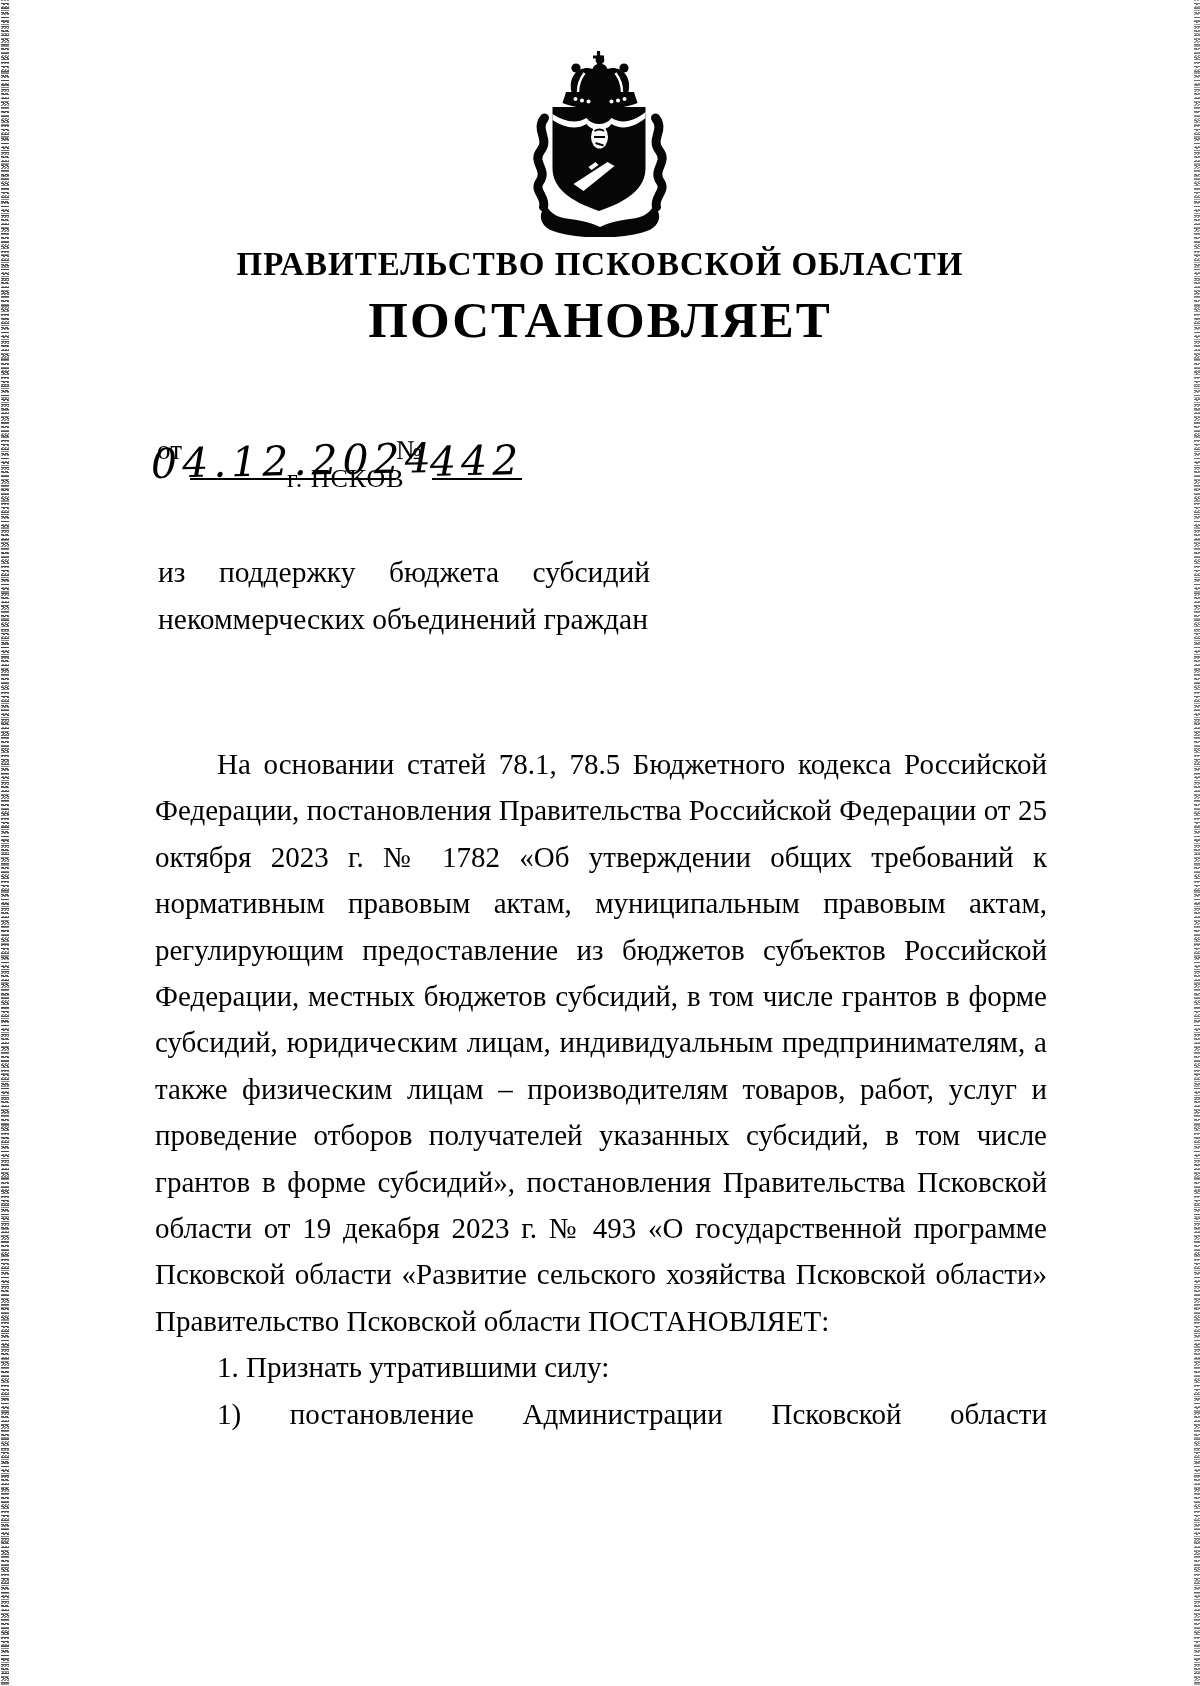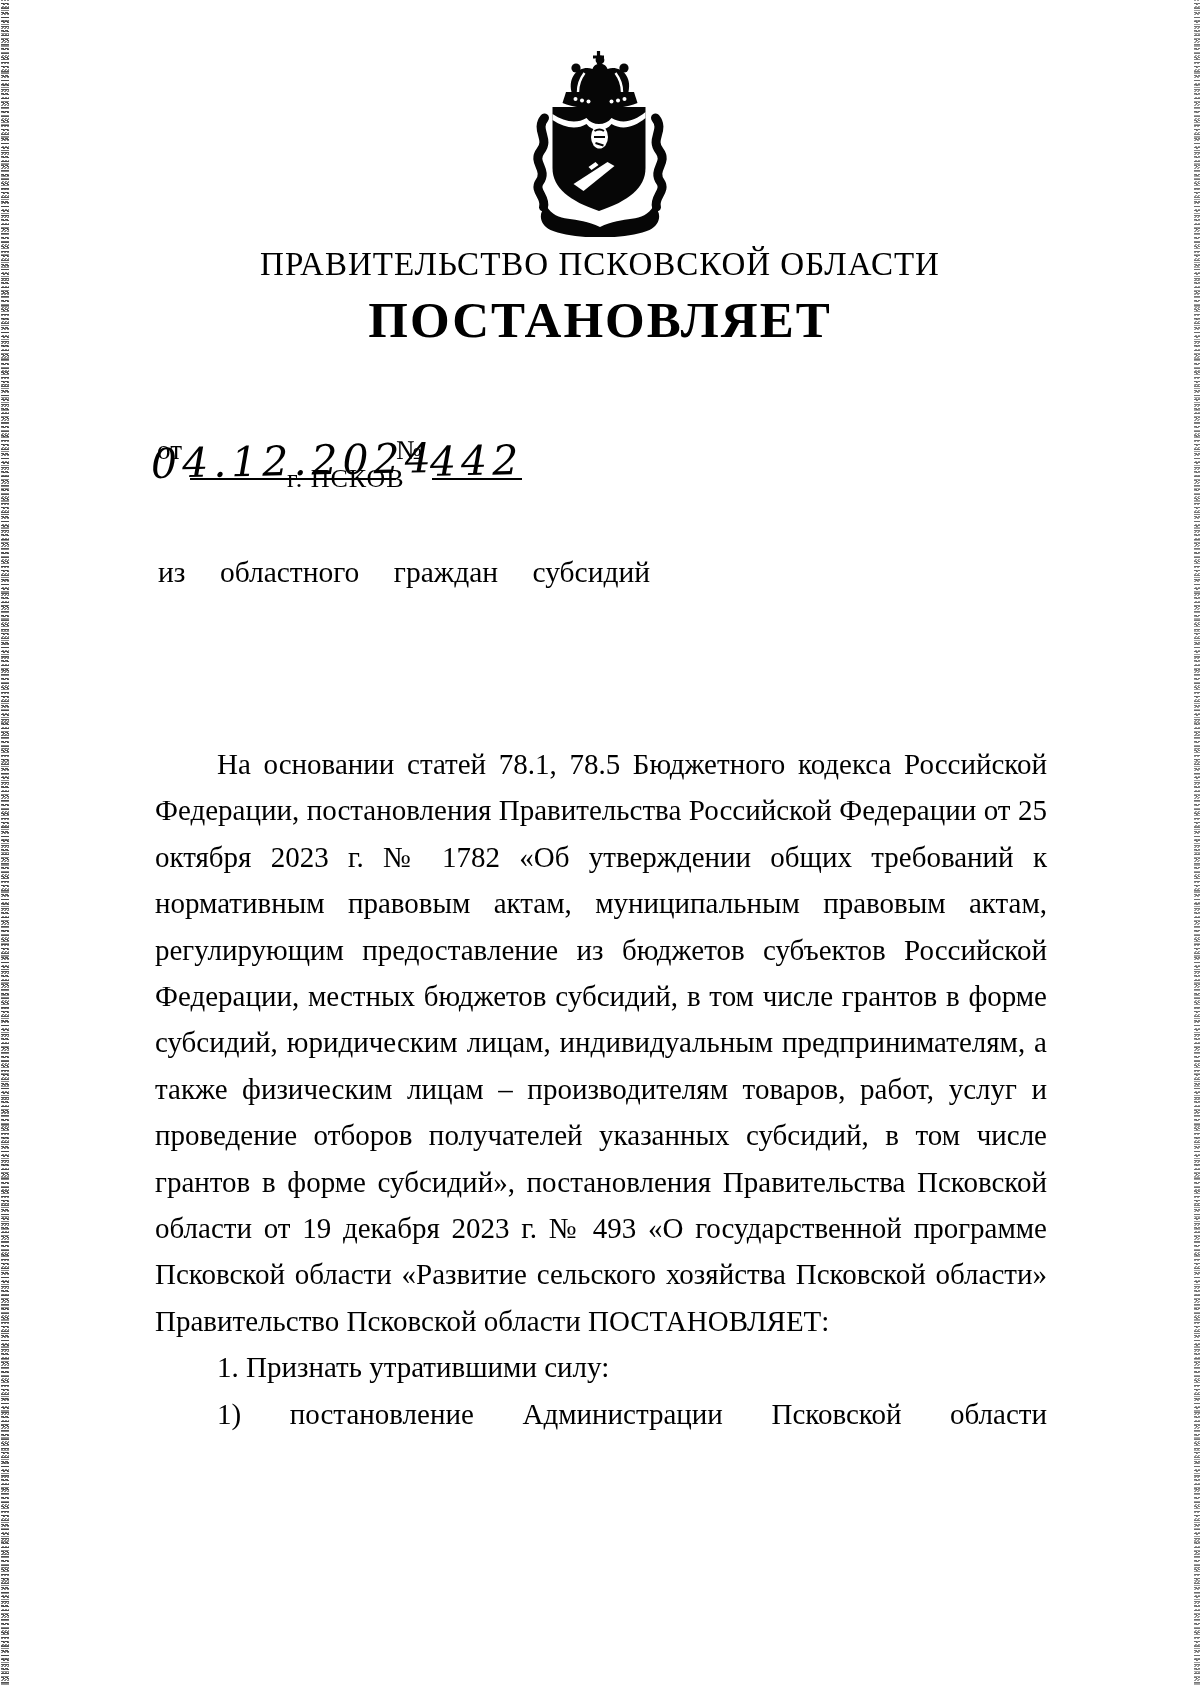--- a/index.html
+++ b/index.html
@@ -21,21 +21,21 @@
       repeating-linear-gradient(0deg,  transparent 0 5px, rgba(0,0,0,.55) 5px 6px, transparent 6px 11px);
     background-size:4px 9px, 3px 7px, 100% 13px;
   }
   .edge-noise.left{left:1px;width:8px;}
   .edge-noise.right{right:0;width:6px;opacity:.6;}
 
   .emblem{position:absolute;top:50px;left:600px;transform:translateX(-50%);}
 
   .org-name{
     position:absolute;top:246px;left:0;width:1200px;
-    text-align:center;font-weight:400;font-size:33px;letter-spacing:1px;
+    text-align:center;font-weight:700;font-size:33px;letter-spacing:1px;
     white-space:nowrap;
   }
   .doc-type{
     position:absolute;top:291px;left:0;width:1200px;
     text-align:center;font-weight:700;font-size:51px;letter-spacing:2px;
     white-space:nowrap;
   }
 
   .date-block{
     position:absolute;top:424px;left:157px;
@@ -139,21 +139,22 @@
     </span>
     <span class="lbl num-sign">№</span>
     <span class="blank num">
       <span class="hand">442</span>
     </span>
   </div>
 
   <div class="city">г. ПСКОВ</div>
 
   <div class="subject">
-    <div class="line">из областного граждан субсидий</div>
+    <div class="line">из поддержку бюджета субсидий</div>
+    <div class="line last">некоммерческих объединений граждан</div>
   </div>
 
   <div class="body-text">
     <p>На основании статей 78.1, 78.5 Бюджетного кодекса Российской Федерации, постановления Правительства Российской Федерации от 25 октября 2023 г. № 1782 «Об утверждении общих требований к нормативным правовым актам, муниципальным правовым актам, регулирующим предоставление из бюджетов субъектов Российской Федерации, местных бюджетов субсидий, в том числе грантов в форме субсидий, юридическим лицам, индивидуальным предпринимателям, а также физическим лицам – производителям товаров, работ, услуг и проведение отборов получателей указанных субсидий, в том числе грантов в форме субсидий», постановления Правительства Псковской области от 19 декабря 2023 г. № 493 «О государственной программе Псковской области «Развитие сельского хозяйства Псковской области» Правительство Псковской области ПОСТАНОВЛЯЕТ:</p>
     <p>1. Признать утратившими силу:</p>
     <p class="continued">1) постановление Администрации Псковской области</p>
   </div>
 
 </div>
 

